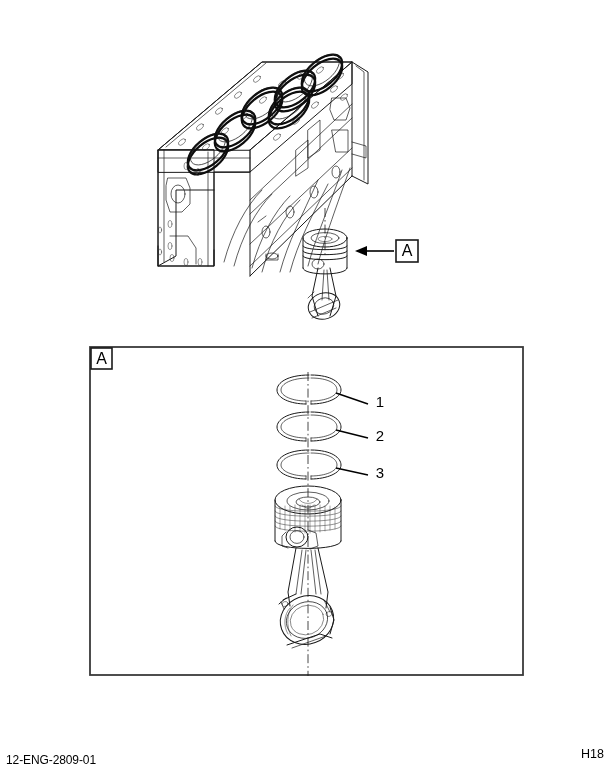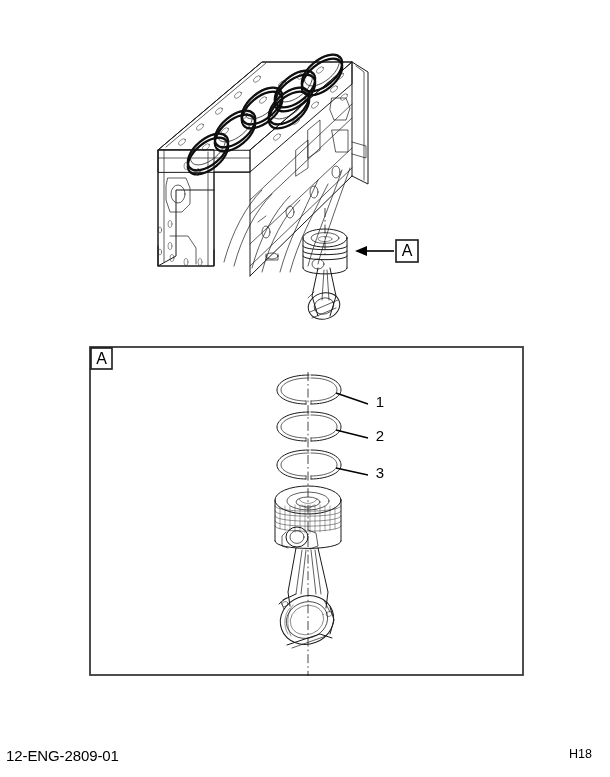--- a/index.html
+++ b/index.html
@@ -31,28 +31,28 @@
   .footer {
     position: absolute;
     left: 0;
     bottom: 0;
     width: 610px;
     height: 40px;
   }
   .footer-left {
     position: absolute;
     left: 6px;
-    top: 10px;
-    font-size: 15px;
+    top: 16px;
+    font-size: 12px;
     letter-spacing: -0.1px;
     white-space: nowrap;
   }
   .footer-right {
     position: absolute;
-    right: 18px;
+    right: 6px;
     top: 10px;
     font-size: 12.5px;
     white-space: nowrap;
     margin-left: 24px;
   }
   svg { display: block; }
   .ln {
     fill: none;
     stroke: #1a1a1a;
     stroke-width: 1;

